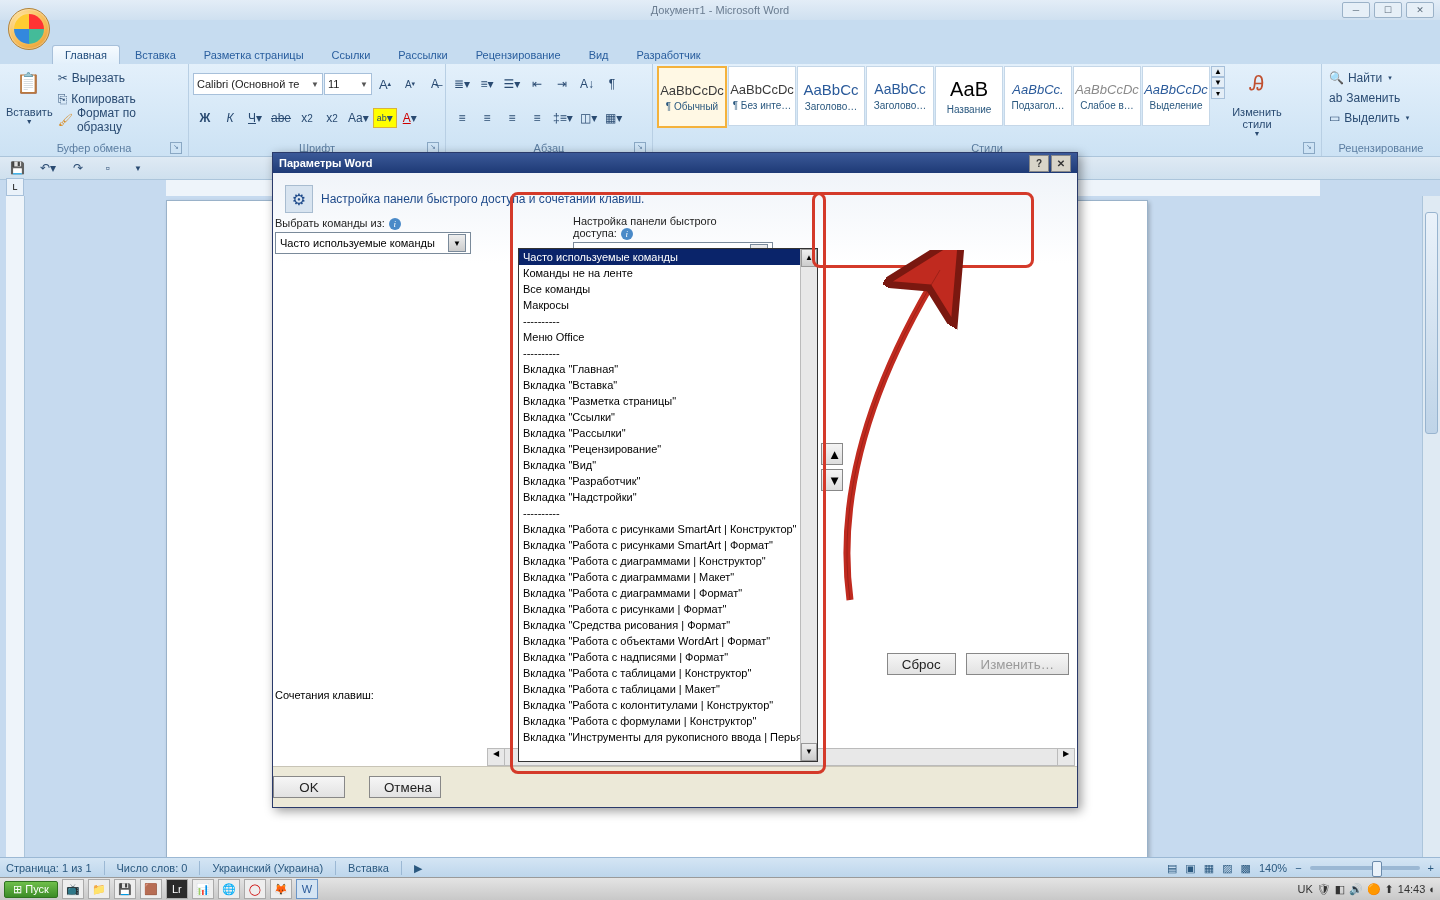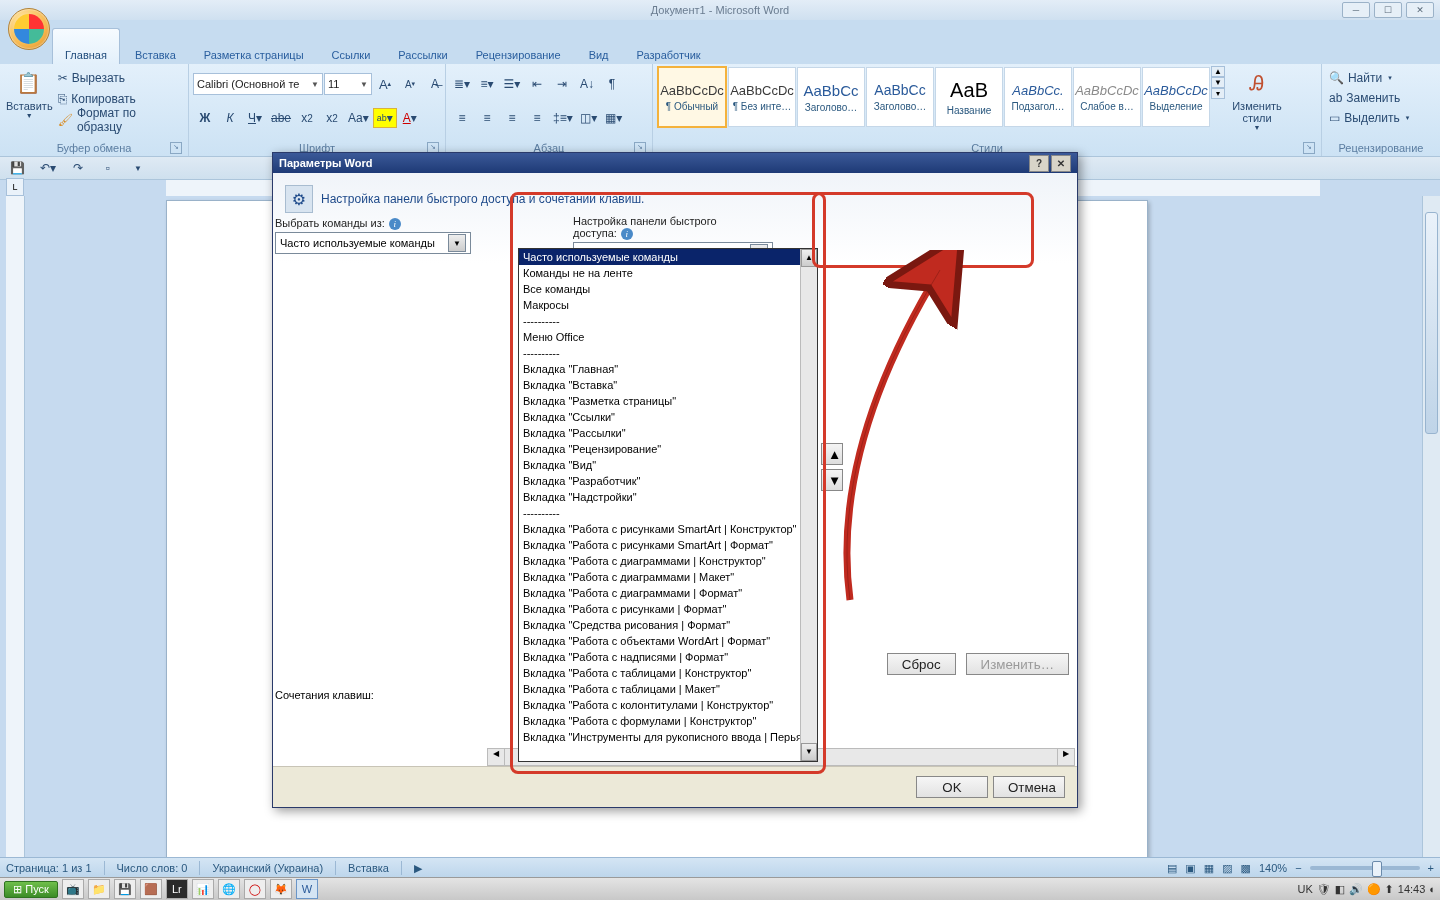--- a/index.html
+++ b/index.html
@@ -5,36 +5,36 @@
 html,body{margin:0;padding:0;font-family:"Segoe UI",Tahoma,sans-serif;font-size:11px;background:#c6dcf0;overflow:hidden;width:1440px;height:900px}
 
 .titlebar{height:20px;background:linear-gradient(#e3edf7,#cfe0f0);display:flex;align-items:center;position:relative;color:#6a7c90}
 .titlebar .title{position:absolute;left:50%;transform:translateX(-50%)}
 .win-controls{position:absolute;right:6px;top:2px;display:flex;gap:4px}
 .win-controls span{width:26px;height:14px;border:1px solid #9bb2c8;border-radius:2px;display:flex;align-items:center;justify-content:center;color:#5a6a7a;background:#e6eff7;font-size:9px}
 
 .office-btn{position:absolute;top:8px;left:8px;width:40px;height:40px;border-radius:50%;background:radial-gradient(circle at 35% 30%,#ffe9a8,#f7b84f 60%,#d88a1f);border:1px solid #b38338;box-shadow:0 0 2px #fff inset}
 .office-btn::after{content:"";position:absolute;inset:5px;border-radius:50%;background:conic-gradient(#f33 0 25%,#4b9 0 50%,#38d 0 75%,#fc3 0)}
 .tabs{height:24px;display:flex;align-items:flex-end;padding-left:52px;gap:2px;padding-top:20px}
-.tab{padding:20px 12px 3px;color:#295e9e;border:1px solid transparent;border-bottom:none;border-radius:3px 3px 0 0;cursor:default}
+.tab{padding:3px 12px 3px;color:#295e9e;border:1px solid transparent;border-bottom:none;border-radius:3px 3px 0 0;cursor:default}
 .tab.active{background:linear-gradient(#f6fbff,#e3f0fb);border-color:#a7c0da;color:#1e4a7a}
 .ribbon{height:92px;background:linear-gradient(#e3f0fb,#cce2f4);border-bottom:1px solid #9bb8d4;display:flex}
 .group{border-right:1px solid #b8cfe4;padding:2px 4px 0;display:flex;flex-direction:column;justify-content:space-between}
 .group-body{flex:1;display:flex;align-items:flex-start}
 .group-title{text-align:center;color:#5b7da1;font-size:11px;padding:1px 0 2px;display:flex;align-items:center;justify-content:center;position:relative}
 .group-title .launcher{position:absolute;right:2px;bottom:2px;width:10px;height:10px;border:1px solid #8aa8c4;font-size:7px;line-height:8px;text-align:center;color:#5b7da1}
 .big-btn{display:flex;flex-direction:column;align-items:center;justify-content:flex-start;width:52px;padding-top:4px;color:#2a4b72}
 .big-btn .ico{width:26px;height:26px;display:flex;align-items:center;justify-content:center;font-size:20px}
-.big-btn .lbl{font-size:11px;line-height:12px;text-align:center;margin-top:4px}
+.big-btn .lbl{font-size:11px;line-height:12px;text-align:center;margin-top:10px}
 .row{display:flex;align-items:center;gap:1px;height:32px}
 .rbtn{min-width:18px;height:18px;border:1px solid transparent;display:flex;align-items:center;justify-content:center;color:#2a4b72;padding:0 2px;font-size:12px}
 .sel{height:20px;border:1px solid #a7c0da;background:#fff;display:flex;align-items:center;padding:0 3px;color:#222}
 .sel .dd{margin-left:auto;font-size:8px;color:#555;padding-left:4px}
 
-.gal{display:flex;align-items:center}
+.gal{display:flex;align-items:flex-start}
 .gal-item{width:66px;height:58px;border:1px solid #c5d7e8;background:#fff;display:flex;flex-direction:column;align-items:center;justify-content:center;margin-right:1px}
 .gal-item.active{border:2px solid #f4b23c;background:#fff8e4}
 .gal-item .sample{font-size:13px;color:#3a3a3a}
 .gal-item .name{font-size:10px;color:#2a587f;margin-top:3px}
 .gal-scroll{width:14px;display:flex;flex-direction:column}
 .gal-scroll span{flex:1;border:1px solid #a7c0da;background:#e4eef7;font-size:8px;display:flex;align-items:center;justify-content:center}
 
 .doc-shell{position:absolute;top:156px;left:0;right:0;bottom:42px;background:#c6daef;display:flex;flex-direction:column}
 .qat2{height:22px;background:linear-gradient(#dfeaf4,#cfe0ee);border-top:1px solid #acc5db;border-bottom:1px solid #acc5db;display:flex;align-items:center;padding-left:6px;gap:6px;color:#3a5a8a}
 .ruler-h{height:18px;background:#eef4fa;border-bottom:1px solid #acc5db;margin-left:26px;position:relative;overflow:hidden;font-size:8px;color:#5d7a96}
@@ -75,21 +75,21 @@
 .qlist{position:absolute;left:300px;top:114px;width:240px;height:370px;border:1px solid #7a8a9a;background:#fff;overflow:hidden}
 .qlist .qi{padding:2px 6px;display:flex;align-items:center;gap:6px}
 .qlist .qi .qico{width:16px;height:16px;font-size:12px;color:#3a6abf;display:flex;align-items:center;justify-content:center}
 .qlist .qi .qarrow{margin-left:auto;font-size:9px;color:#333}
 .spin-col{position:absolute;left:548px;top:270px;display:flex;flex-direction:column;gap:4px}
 .spin-col button{width:22px;height:22px;border:1px solid #888;background:linear-gradient(#f4f4f4,#ddd)}
 .dlg-buttons{position:absolute;left:214px;right:8px;top:480px;display:flex;gap:10px;align-items:center}
 .dlg-buttons .btn,.dlg-foot .btn{height:22px;padding:0 14px;border:1px solid #888;background:linear-gradient(#f6f6f6,#e2e2e2);color:#222}
 .dlg-buttons .btn[disabled]{color:#9a9a9a}
 .kbd-label{position:absolute;left:2px;top:516px}
-.dlg-foot{position:absolute;bottom:0;left:0;right:0;height:40px;background:#ece9d8;border-top:1px solid #c8c4b6;display:flex;align-items:center;justify-content:flex-end;gap:5px;padding-right:12px}
+.dlg-foot{position:absolute;bottom:0;left:0;right:0;height:40px;background:#ece9d8;border-top:1px solid #c8c4b6;display:flex;align-items:center;gap:24px;padding-right:12px}
 
 .dd-list{position:absolute;left:518px;top:248px;width:298px;height:512px;background:#fff;border:1px solid #333;z-index:70;overflow:hidden;font-size:11px;line-height:16px}
 .dd-list .opt{padding:0 4px;white-space:nowrap;overflow:hidden;text-overflow:ellipsis}
 .dd-list .opt.hi{background:#0a246a;color:#fff}
 .dd-scroll{position:absolute;right:0;top:0;bottom:0;width:16px;background:#e8e8e8;border-left:1px solid #bbb}
 .dd-scroll .ar{height:16px;background:linear-gradient(#eee,#ccc);border:1px solid #999;font-size:8px;display:flex;align-items:center;justify-content:center}
 .dd-scroll .ar.bot{position:absolute;bottom:0;left:0;right:0}
 
 .hl{position:absolute;border:3px solid #d43a2a;border-radius:8px;z-index:80;pointer-events:none}
 

